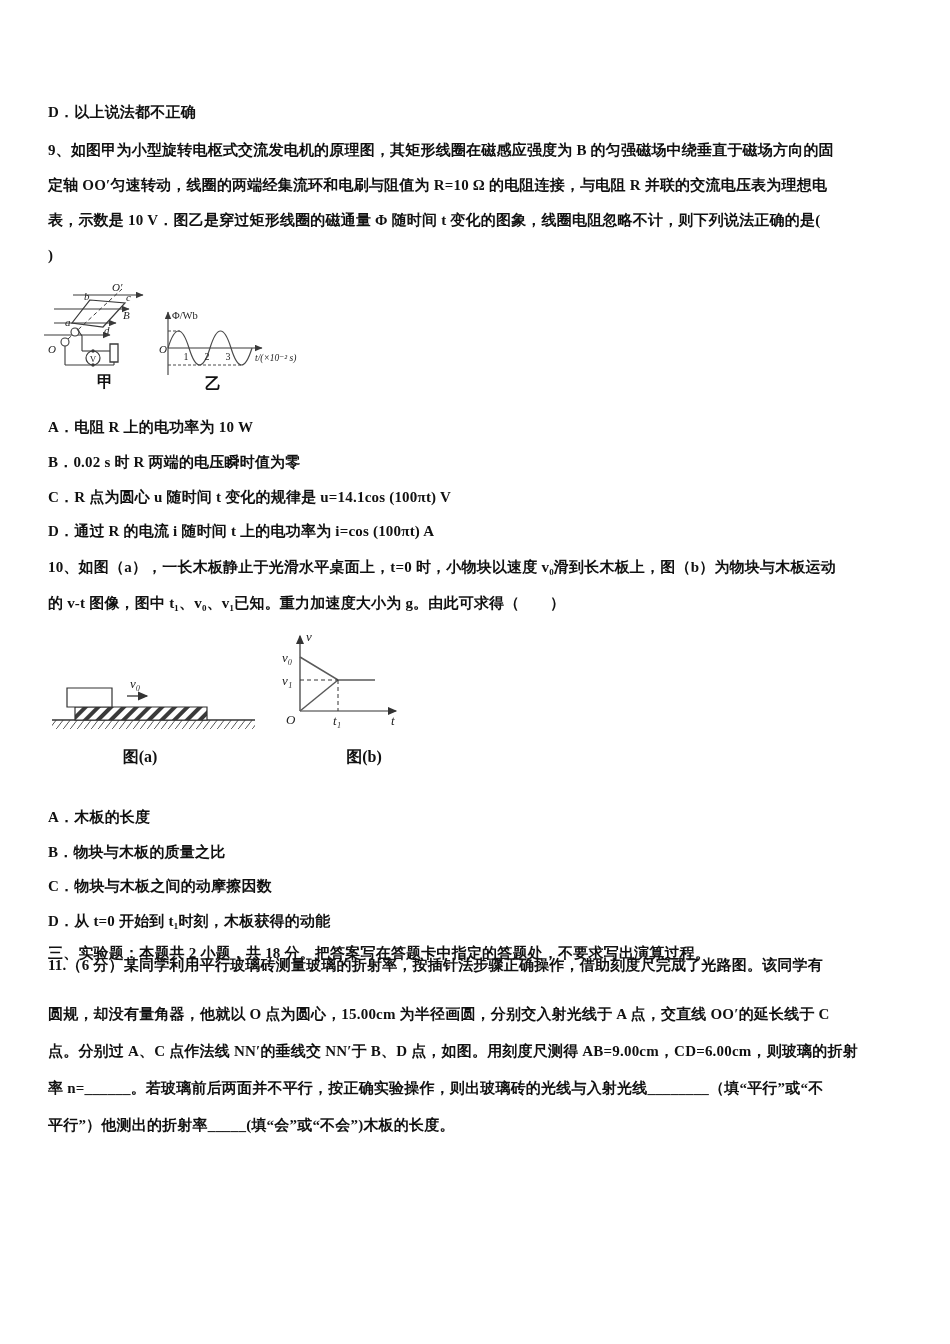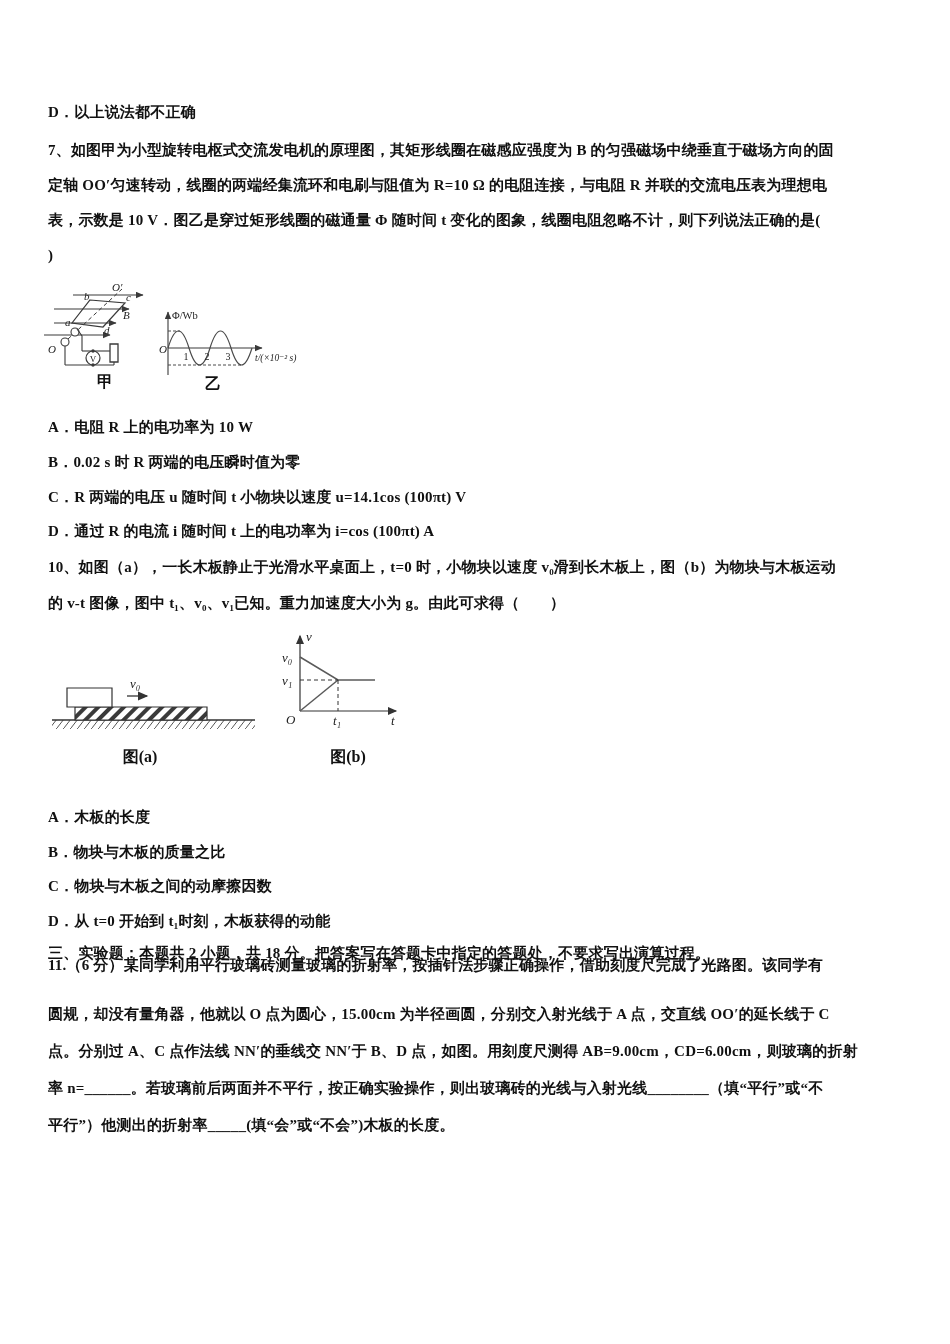--- a/index.html
+++ b/index.html
@@ -19,21 +19,21 @@
   .fig{position:absolute;}
   svg text{font-family:"Liberation Serif","DejaVu Serif",serif;fill:#222;}
   svg .it{font-style:italic;}
   svg line,svg path,svg polyline,svg polygon,svg rect,svg circle{vector-effect:non-scaling-stroke;}
 </style>
 </head>
 <body>
 
 <div class="tline" style="top:95px">D．以上说法都不正确</div>
 
-<div class="tline" style="top:133px">7、如图甲为小型旋转电枢式交流发电机的原理图，其矩形线圈在磁感应强度为 B 的匀强磁场中绕垂直于磁场方向的固</div>
+<div class="tline" style="top:133px">9、如图甲为小型旋转电枢式交流发电机的原理图，其矩形线圈在磁感应强度为 B 的匀强磁场中绕垂直于磁场方向的固</div>
 <div class="tline" style="top:168px">定轴 OO′匀速转动，线圈的两端经集流环和电刷与阻值为 R=10 Ω 的电阻连接，与电阻 R 并联的交流电压表为理想电</div>
 <div class="tline" style="top:203px">表，示数是 10 V．图乙是穿过矩形线圈的磁通量 Φ 随时间 t 变化的图象，线圈电阻忽略不计，则下列说法正确的是(</div>
 <div class="tline" style="top:238px">)</div>
 
 <svg class="fig" style="left:40px;top:278px" width="130" height="118" viewBox="0 0 130 118">
   <defs>
     <marker id="ahj" markerWidth="8" markerHeight="7" refX="6.5" refY="3" orient="auto">
       <path d="M0,0 L7,3 L0,6 Z" fill="#3a3a3a"></path>
     </marker>
   </defs>
@@ -86,21 +86,21 @@
   <text class="it" x="1" y="47" font-size="11">O</text>
   <text class="it" x="97" y="55" font-size="9.5">t/(×10⁻² s)</text>
   <text x="28" y="54" font-size="10" text-anchor="middle">1</text>
   <text x="49" y="54" font-size="10" text-anchor="middle">2</text>
   <text x="70" y="54" font-size="10" text-anchor="middle">3</text>
 </svg>
 <div class="cap" style="left:158px;top:374px;width:110px">乙</div>
 
 <div class="tline" style="top:410px">A．电阻 R 上的电功率为 10 W</div>
 <div class="tline" style="top:445px">B．0.02 s 时 R 两端的电压瞬时值为零</div>
-<div class="tline" style="top:480px">C．R 两端的电压 u 随时间 t 小物块以速度 u=14.1cos (100πt) V</div>
+<div class="tline" style="top:480px">C．R 点为圆心 u 随时间 t 变化的规律是 u=14.1cos (100πt) V</div>
 <div class="tline" style="top:514px">D．通过 R 的电流 i 随时间 t 上的电功率为 i=cos (100πt) A</div>
 
 <div class="tline" style="top:550px">10、如图（a），一长木板静止于光滑水平桌面上，t=0 时，小物块以速度 v₀滑到长木板上，图（b）为物块与木板运动</div>
 <div class="tline" style="top:586px">的 v-t 图像，图中 t₁、v₀、v₁已知。重力加速度大小为 g。由此可求得（　　）</div>
 
 <svg class="fig" style="left:50px;top:638px" width="210" height="100" viewBox="0 0 210 100">
   <defs>
     <marker id="aha" markerWidth="9" markerHeight="8" refX="7" refY="3.5" orient="auto">
       <path d="M0,0 L8,3.5 L0,7 Z" fill="#333"></path>
     </marker>
@@ -137,21 +137,21 @@
     <line x1="22" y1="50" x2="60" y2="50"></line>
     <line x1="60" y1="50" x2="60" y2="81"></line>
   </g>
   <text class="it" x="28" y="11" font-size="13">v</text>
   <text class="it" x="113" y="95" font-size="13">t</text>
   <text class="it" x="8" y="94" font-size="13">O</text>
   <text class="it" x="4" y="32" font-size="13">v₀</text>
   <text class="it" x="4" y="55" font-size="13">v₁</text>
   <text class="it" x="55" y="95" font-size="13">t₁</text>
 </svg>
-<div class="cap" style="left:278px;top:747px;width:140px">图(b)</div>
+<div class="cap" style="left:294px;top:747px;width:140px">图(b)</div>
 
 <div class="tline" style="top:800px">A．木板的长度</div>
 <div class="tline" style="top:835px">B．物块与木板的质量之比</div>
 <div class="tline" style="top:869px">C．物块与木板之间的动摩擦因数</div>
 <div class="tline" style="top:904px">D．从 t=0 开始到 t₁时刻，木板获得的动能</div>
 
 <div class="tline" style="top:936px">三、实验题：本题共 2 小题，共 18 分。把答案写在答题卡中指定的答题处，不要求写出演算过程。</div>
 
 <div class="tline" style="top:948px">11.（6 分）某同学利用平行玻璃砖测量玻璃的折射率，按插针法步骤正确操作，借助刻度尺完成了光路图。该同学有</div>
 <div class="tline" style="top:997px">圆规，却没有量角器，他就以 O 点为圆心，15.00cm 为半径画圆，分别交入射光线于 A 点，交直线 OO′的延长线于 C</div>

